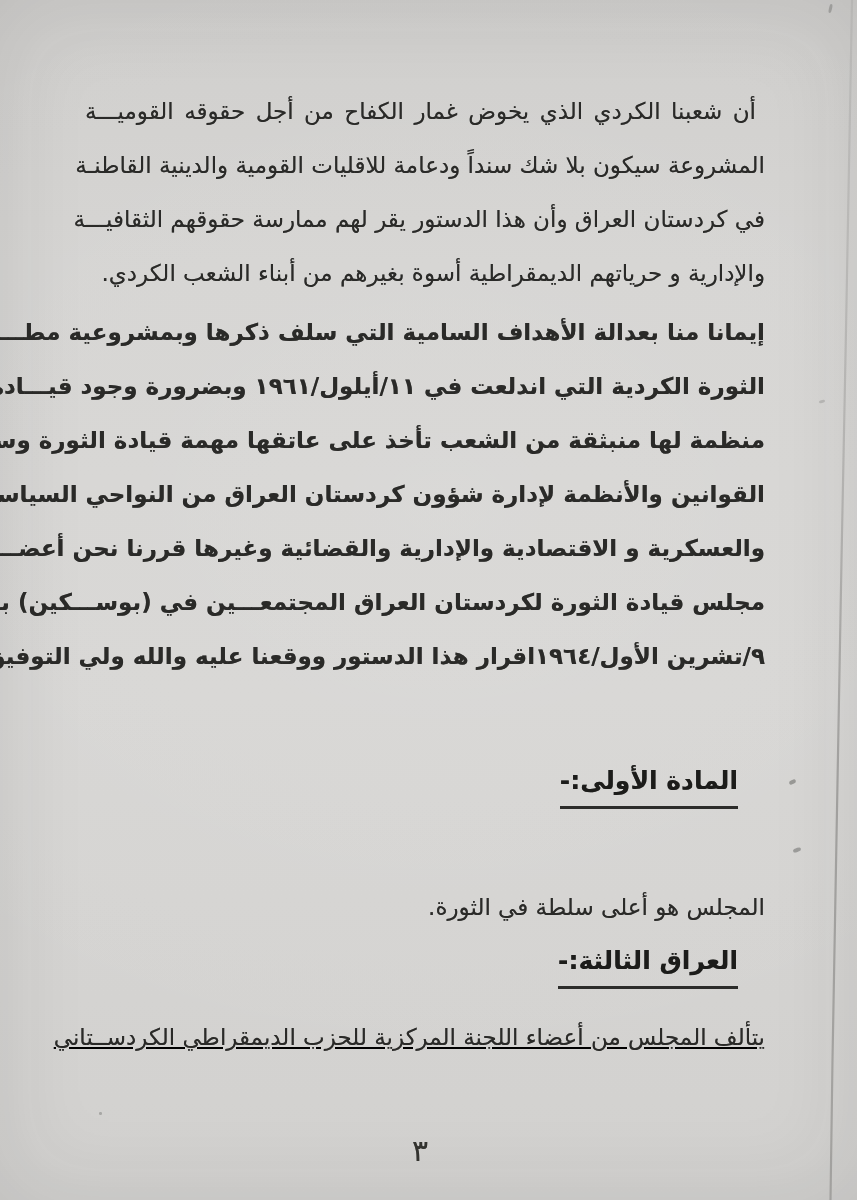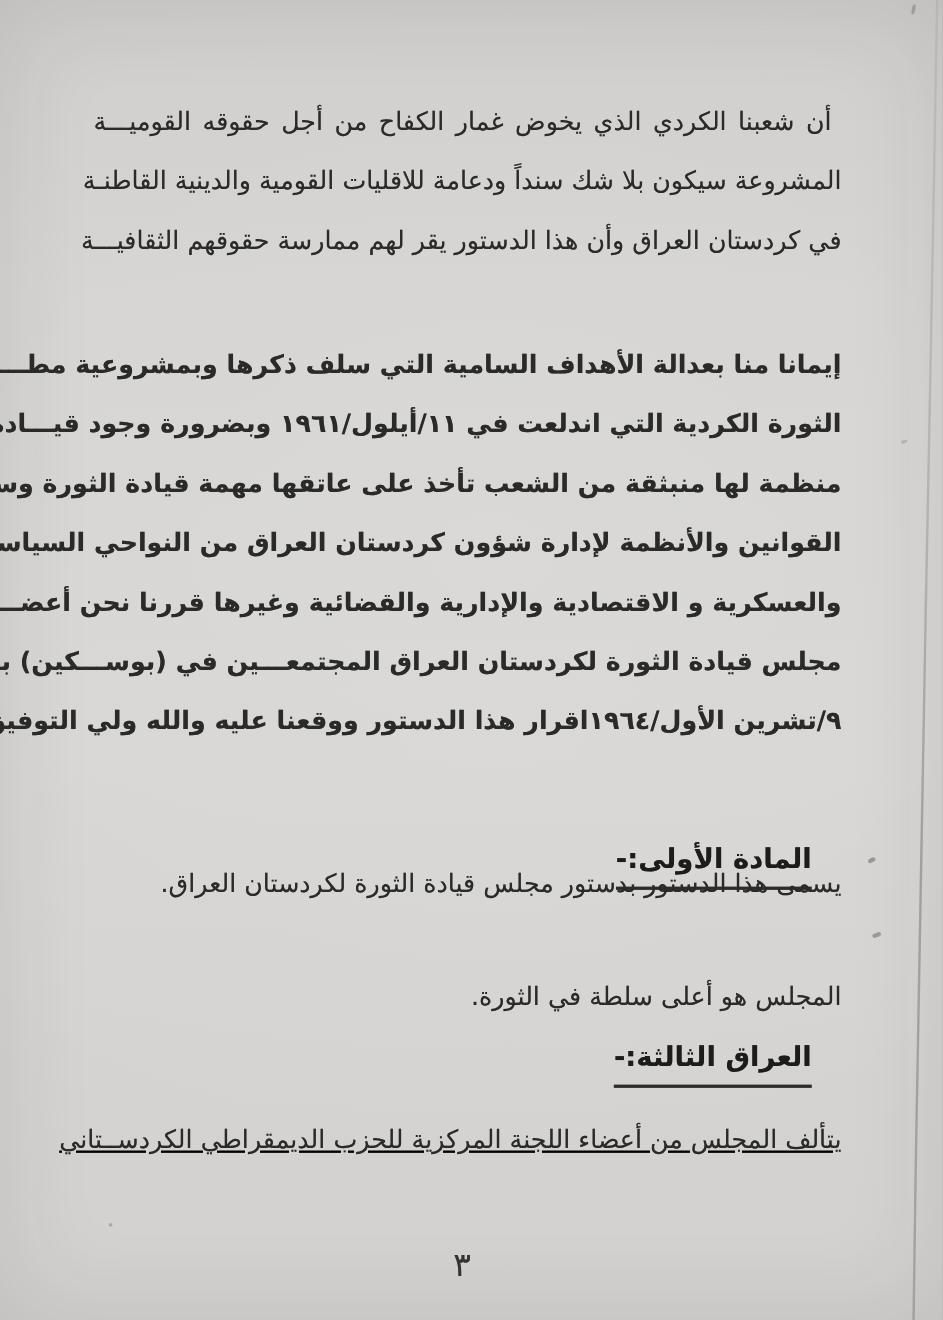--- a/index.html
+++ b/index.html
@@ -71,37 +71,35 @@
 </style>
 </head>
 <body>
 
 <div class="page">
 
   <div id="p1" class="para">
     <div class="bline j indent">أن شعبنا الكردي الذي يخوض غمار الكفاح من أجل حقوقه القوميـــة</div>
     <div class="bline j">المشروعة سيكون بلا شك سنداً ودعامة للاقليات القومية والدينية القاطنـة</div>
     <div class="bline j">في كردستان العراق وأن هذا الدستور يقر لهم ممارسة حقوقهم الثقافيـــة</div>
+    <div class="bline r">والإدارية و حرياتهم الديمقراطية أسوة بغيرهم من أبناء الشعب الكردي.</div>
   </div>
 
   <div id="p2" class="para">
     <div class="bline j">إيمانا منا بعدالة الأهداف السامية التي سلف ذكرها وبمشروعية مطـــاليب</div>
     <div class="bline j">الثورة الكردية التي اندلعت في ١١/أيلول/١٩٦١ وبضرورة وجود قيـــادة</div>
     <div class="bline j">منظمة لها منبثقة من الشعب تأخذ على عاتقها مهمة قيادة الثورة وســـن</div>
     <div class="bline j">القوانين والأنظمة لإدارة شؤون كردستان العراق من النواحي السياسـية</div>
     <div class="bline j">والعسكرية و الاقتصادية والإدارية والقضائية وغيرها قررنا نحن أعضـــاء</div>
     <div class="bline j">مجلس قيادة الثورة لكردستان العراق المجتمعـــين في (بوســـكين) بتـــاريخ</div>
     <div class="bline j">٩/تشرين الأول/١٩٦٤اقرار هذا الدستور ووقعنا عليه والله ولي التوفيق.</div>
   </div>
 
   <div class="article-heading" style="top: 761px;">
     <span class="ul">المادة الأولى:-</span>
-  </div>
-  <div class="article-body" style="top: 777px;">
-    <div class="bline r">يسمى هذا الدستور بدستور مجلس قيادة الثورة لكردستان العراق.</div>
   </div>
 
   <div class="article-body" style="top: 880px;">
     <div class="bline r">المجلس هو أعلى سلطة في الثورة.</div>
   </div>
 
   <div class="article-heading" style="top: 941px;">
     <span class="ul">العراق الثالثة:-</span>
   </div>
   <div class="article-body" style="top: 1010px; text-decoration: underline;">

